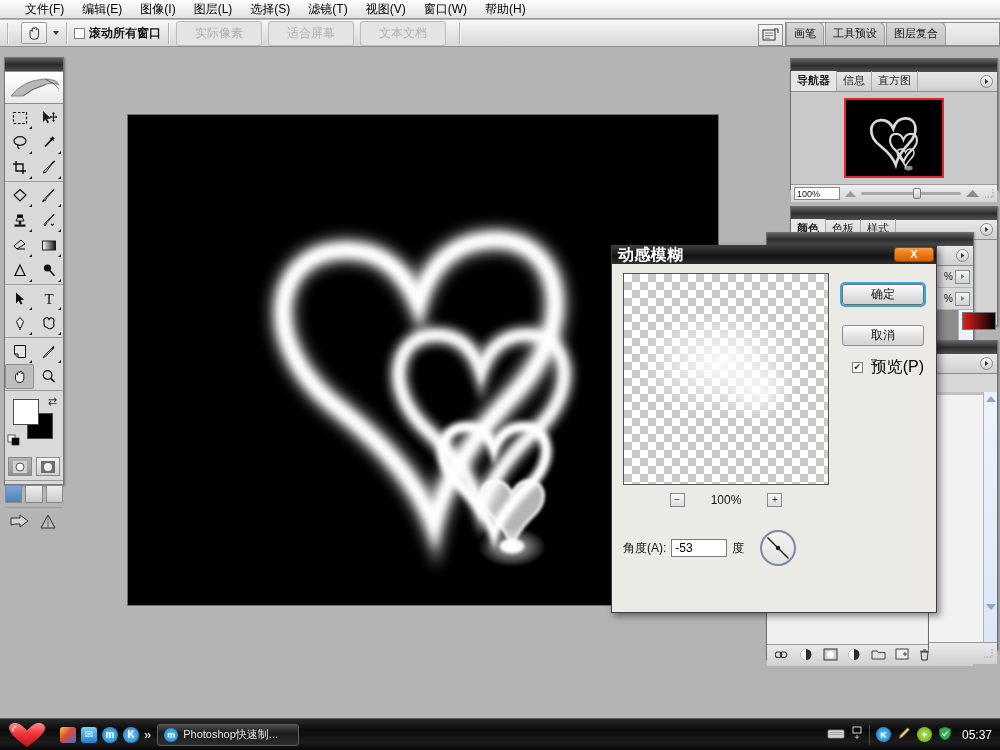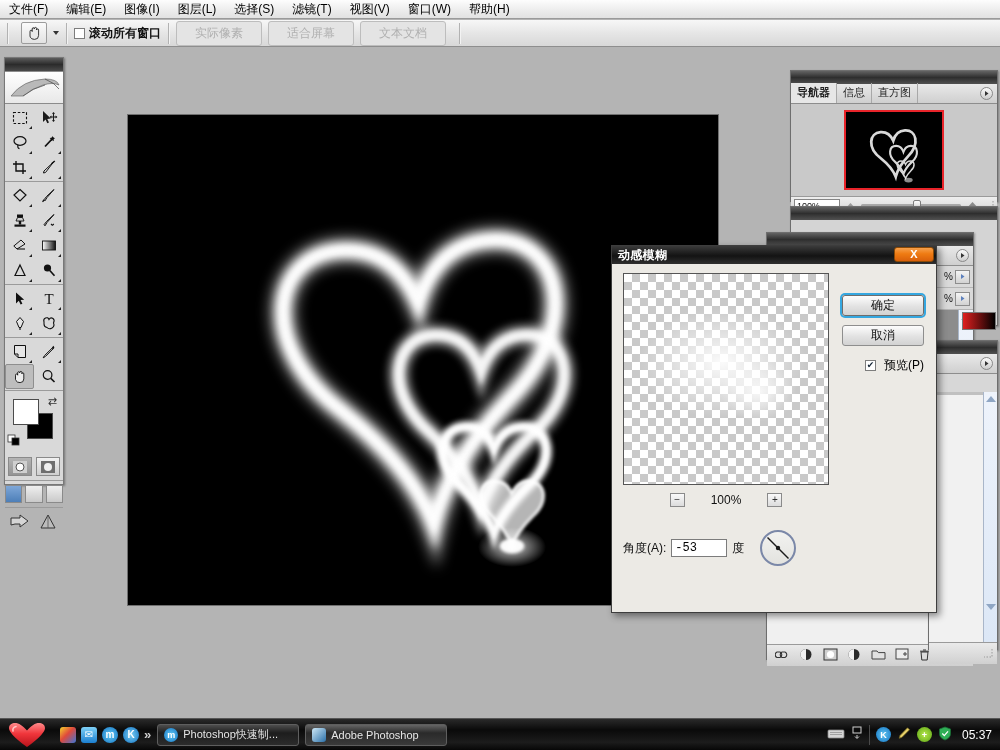--- a/index.html
+++ b/index.html
@@ -10,21 +10,21 @@
     background: #b4b4b4;
     -webkit-font-smoothing: none;
   }
   #app { position: relative; width: 1000px; height: 750px; }
 
   
   .menubar {
     position: absolute; left:0; top:0; width:1000px; height:19px;
     background: linear-gradient(#fdfdfd,#ededed 55%,#e2e2e2);
     border-bottom: 1px solid #9a9a9a;
-    display:flex; align-items:center; padding-left:0;
+    display:flex; align-items:center; padding-left:16px;
   }
   .menubar .mi {
     padding: 2px 9px; font-size: 12px; color:#000; white-space:nowrap;
     cursor: default;
   }
 
   
   .optionsbar {
     position:absolute; left:0; top:20px; width:1000px; height:27px;
     background: linear-gradient(#f7f7f7,#e6e6e6 50%,#d8d8d8);
@@ -134,21 +134,21 @@
     font-size:11px; padding:2px 6px 3px; color:#222; border-right:1px solid #a8a8a8;
   }
   .panel-tabrow .ptab2.active { background:#e7e7e7; font-weight:bold; }
   .panel-menu-btn {
     position:absolute; right:4px; top:3px; width:13px;height:13px;border-radius:50%;
     background:linear-gradient(#fafafa,#cdcdcd); border:1px solid #898989;
     display:flex;align-items:center;justify-content:center;
   }
 
   
-  #navPanel { right:2px; top:70px; width:208px; height:132px; }
+  #navPanel { right:2px; top:58px; width:208px; height:132px; }
   .nav-body { height:92px; background:#c9c9c9; display:flex;align-items:center;justify-content:center; }
   .nav-thumb { width:100px;height:80px; background:#000; border:2px solid #e8242a; position:relative; overflow:hidden;}
   .nav-foot { height:18px; background:linear-gradient(#eee,#d4d4d4); border-top:1px solid #9a9a9a;
               display:flex; align-items:center; padding:0 3px; gap:4px; }
   .zoom-field { width:46px;height:13px;background:#fff;border:1px solid #868686;font-size:9px;
                 padding-left:2px;line-height:13px;color:#111;}
   .zoom-slider { flex:1; height:3px; background:#a8a8a8; position:relative; border-radius:2px;}
   .zoom-knob { position:absolute; left:52%; top:-4px; width:8px;height:11px;
                background:linear-gradient(#fcfcfc,#c8c8c8); border:1px solid #7c7c7c; border-radius:2px;}
 
@@ -177,21 +177,21 @@
   
   .dialog {
     position:absolute; left:611px; top:245px; width:326px; height:368px;
     background:#eceae5; border:1px solid #3d3d3d;
     box-shadow:3px 3px 7px rgba(0,0,0,.45);
   }
   .dlg-title {
     height:18px; background:linear-gradient(#3a3a3a,#131313 55%,#2f2f2f);
     display:flex; align-items:center; padding-left:6px; position:relative;
   }
-  .dlg-title span { color:#fff; font-size:12px; font-weight:bold; letter-spacing:.3px;}
+  .dlg-title span { color:#fff; font-size:16px; font-weight:bold; letter-spacing:.3px;}
   .dlg-close {
     position:absolute; right:2px; top:1px; width:40px;height:15px;
     background:linear-gradient(#f7a14c,#ef7b12 45%,#d9600a);
     border:1px solid #8c4a06; border-radius:3px;
     color:#fff; font-size:11px; font-weight:bold; text-align:center; line-height:13px;
   }
   .dlg-body { padding:9px 10px; position:relative; height:349px; }
   .preview-box {
     position:absolute; left:11px; top:9px; width:206px; height:212px;
     border:1px solid #555; overflow:hidden;
@@ -212,29 +212,29 @@
             border:1px solid #8a8a8a; display:flex;align-items:center;justify-content:center;
             font-size:10px; line-height:1; color:#333;}
   .zoom-pct { font-size:12px; color:#111; }
 
   .ok-btn, .cancel-btn {
     position:absolute; right:12px; width:82px; height:21px;
     background:linear-gradient(#fdfdfd,#e2e2e2 55%,#d2d2d2);
     border:1px solid #8e8e8e; border-radius:3px;
     font-size:12px; color:#111; display:flex;align-items:center;justify-content:center;
   }
-  .ok-btn { top:31px; box-shadow:0 0 0 2px #35a7e0; border-color:#6d6d6d; }
+  .ok-btn { top:20px; box-shadow:0 0 0 2px #35a7e0; border-color:#6d6d6d; }
   .cancel-btn { top:61px; }
-  .prev-chk { position:absolute; right:12px; top:93px; display:flex; align-items:center; gap:4px; font-size:12px;}
+  .prev-chk { position:absolute; right:12px; top:93px; display:flex; align-items:center; gap:4px; font-size:16px;}
 
   .angle-row { position:absolute; left:11px; top:266px; width:300px; display:flex; align-items:center; }
   .lbl { font-size:12px; color:#111; }
   .num-in {
     width:56px; height:18px; background:#fff; border:1px solid #7c7c7c;
-    font-size:12px; padding-left:3px; line-height:16px; color:#000; margin:0 5px;font-family:Liberation Mono, monospace;
+    font-size:12px; padding-left:3px; line-height:16px; color:#000; margin:0 5px;
   }
   .dial {
     width:36px;height:36px;border-radius:50%; border:2px solid #7b88a8;
     background:linear-gradient(#f2f2f0,#e3e3df); margin-left:16px; position:relative;
   }
 
   
   .taskbar {
     position:absolute; left:0; bottom:0; width:1000px; height:32px;
     background:linear-gradient(#2a2a2a,#0a0a0a 35%,#1c1c1c 75%,#070707);
@@ -591,20 +591,32 @@
           <path d="M312 402 C294 386 299 366 315 366 C326 366 330 374 332 379 C334 374 338 366 349 366 C365 366 370 386 352 402 C343 411 336 420 332 431 C328 420 321 411 312 402 Z" fill="#ffffff" opacity=".75" transform="translate(52,0)"></path>
           <path d="M312 402 C294 386 299 366 315 366 C326 366 330 374 332 379 C334 374 338 366 349 366 C365 366 370 386 352 402 C343 411 336 420 332 431 C328 420 321 411 312 402 Z" fill="none" stroke="#ffffff" stroke-width="3" transform="translate(52,0)"></path>
         </g>
 
         <ellipse cx="384" cy="432" rx="34" ry="20" fill="url(#spark)"></ellipse>
         <ellipse cx="384" cy="431" rx="12" ry="7" fill="#ffffff" opacity=".95" filter="url(#soft4)"></ellipse>
       </svg>
     </div>
   </div>
 
+  <div class="dock-tabs">
+    <div class="dock-icon">
+      <svg width="17" height="15">
+          <rect x="1" y="2" width="12" height="10" fill="#ededed" stroke="#333" stroke-width="1"></rect>
+          <path d="M3 5 h8 M3 7.5 h8 M3 10 h5" stroke="#666" stroke-width=".8"></path>
+          <path d="M12 1 l4 0 0 4" fill="none" stroke="#333" stroke-width="1"></path>
+        </svg>
+    </div>
+    <div class="ptab">画笔</div>
+    <div class="ptab">工具预设</div>
+    <div class="ptab">图层复合</div>
+  </div>
 
   <div class="panel" id="navPanel">
     <div class="panel-grip"></div>
     <div class="panel-tabrow">
       <div class="ptab2 active">导航器</div>
       <div class="ptab2">信息</div>
       <div class="ptab2">直方图</div>
       <div class="panel-menu-btn">
         <svg width="7" height="7">
             <path d="M2 1 L5.5 3.5 L2 6 Z" fill="#333"></path>
@@ -642,20 +654,30 @@
       <span>
         <svg width="10" height="10">
             <path d="M9 1 L9 9 L1 9" fill="none" stroke="#9a9a9a" stroke-width="1" stroke-dasharray="1.5 1.5"></path>
           </svg>
       </span>
     </div>
   </div>
 
   <div class="panel" id="colorPanel">
     <div class="panel-grip"></div>
+    <div class="panel-tabrow">
+      <div class="ptab2 active">颜色</div>
+      <div class="ptab2">色板</div>
+      <div class="ptab2">样式</div>
+      <div class="panel-menu-btn">
+        <svg width="7" height="7">
+            <path d="M2 1 L5.5 3.5 L2 6 Z" fill="#333"></path>
+          </svg>
+      </div>
+    </div>
     <div style="height:80px;background:#d4d4d4;"></div>
   </div>
 
   <div class="panel" id="layersPanel">
     <div class="panel-grip"></div>
     <div class="layer-tabrow2">
       <div class="panel-menu-btn">
         <svg width="7" height="7">
             <path d="M2 1 L5.5 3.5 L2 6 Z" fill="#333"></path>
           </svg>
@@ -839,24 +861,20 @@
       <span class="ql-ico" style="background:radial-gradient(#63c8f2,#1575c4);border-radius:50%;">m</span>
       <span class="ql-ico" style="background:radial-gradient(#7bd1f5,#0f6fc1);border-radius:50%;">K</span>
       <span style="color:#cfcfcf;font-size:13px;font-weight:bold;">»</span>
     </div>
 
     <div style="display:flex;align-items:center;">
       <div class="tb-item">
         <span class="ql-ico" style="background:radial-gradient(#63c8f2,#1575c4);border-radius:50%;width:14px;height:14px;font-size:9px;">m</span>
         <span>Photoshop快速制...</span>
       </div>
-      <div class="tb-item active">
-        <span class="ql-ico" style="background:linear-gradient(135deg,#cfe9f7,#2a6fa8);width:14px;height:14px;"></span>
-        <span>Adobe Photoshop</span>
-      </div>
     </div>
 
     <div class="tray">
       <span>
         <svg width="18" height="11">
             <rect x="1" y="2" width="16" height="8" rx="1" fill="#d6d6d6" stroke="#8a8a8a" stroke-width=".8"></rect>
             <path d="M3 4.5 h12 M3 6.5 h12" stroke="#8a8a8a" stroke-width=".7"></path>
           </svg>
       </span>
       <span>

